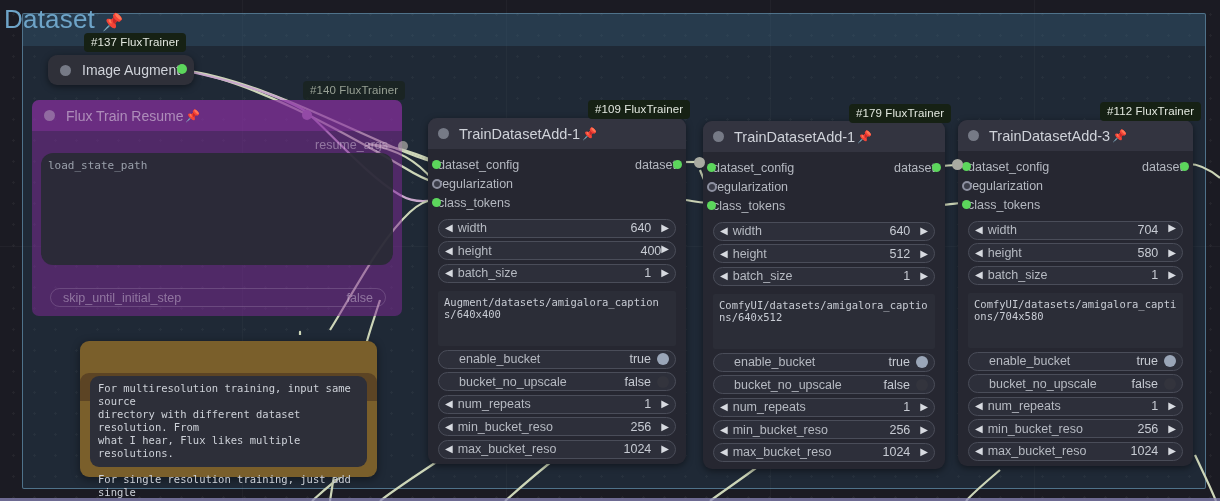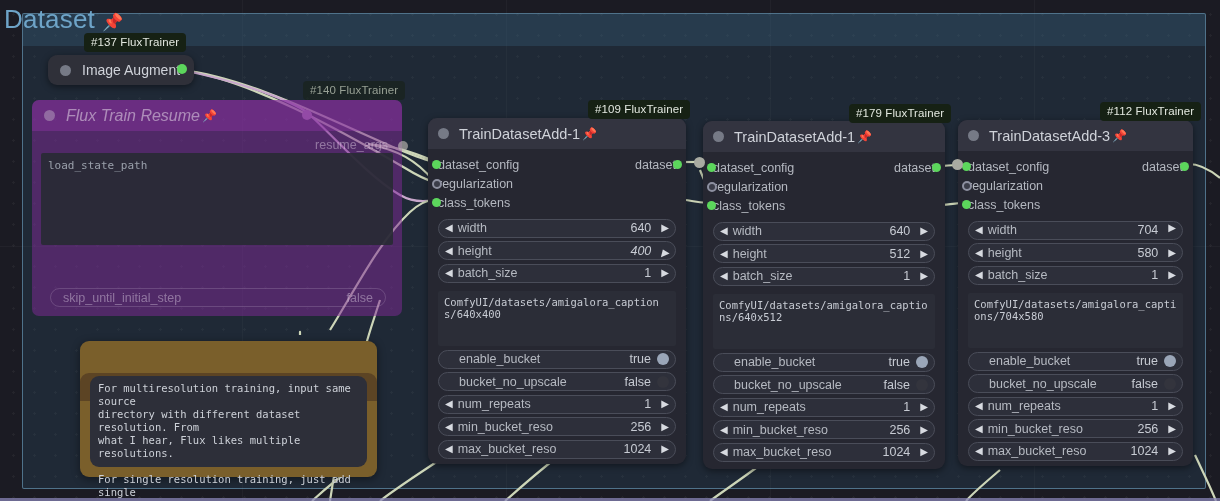--- a/index.html
+++ b/index.html
@@ -92,27 +92,27 @@
   .mini .node-dot{margin-right:11px;}
   .mini .t{font-size:14px;color:#cfd2d9;white-space:nowrap;}
 
   
   .faded{position:absolute;border-radius:7px;z-index:15;
          background:rgba(126,42,150,0.52);box-sizing:border-box;}
   .faded .fhead{height:31px;display:flex;align-items:center;padding:0 12px;
                 background:rgba(142,52,166,0.42);border-radius:7px 7px 0 0;}
   .faded .fdot{width:11px;height:11px;border-radius:50%;
                background:rgba(200,190,205,.42);margin-right:11px;}
-  .faded .ftitle{font-size:16px;color:rgba(228,216,232,.55);font-style:italic;}
+  .faded .ftitle{font-size:14px;color:rgba(228,216,232,.55);}
   .faded .fout{position:absolute;right:14px;top:38px;font-size:12.5px;
                color:rgba(226,210,230,.45);}
   .faded .fport{position:absolute;right:-6px;top:41px;width:10px;height:10px;
                 border-radius:50%;background:rgba(190,185,180,.65);}
-  .faded .ftext{position:absolute;left:9px;top:53px;width:352px;height:92px;
-                background:rgba(40,42,52,0.92);border-radius:2px;
+  .faded .ftext{position:absolute;left:9px;top:53px;width:352px;height:112px;
+                background:rgba(40,42,52,0.92);border-radius:12px;
                 padding:6px 7px;box-sizing:border-box;
                 font-family:"DejaVu Sans Mono","Liberation Mono",monospace;
                 font-size:11px;color:#9aa0ab;}
   .faded .fw{position:absolute;left:18px;bottom:9px;width:336px;height:19px;
              border-radius:10px;border:1px solid rgba(205,185,215,.22);
              display:flex;align-items:center;justify-content:space-between;
              padding:0 12px;box-sizing:border-box;font-size:12.5px;
              color:rgba(222,208,228,.45);}
 
   
@@ -262,36 +262,36 @@
         <span style="display:flex;align-items:center;gap:10px;">
           <span class="val">640</span>
           <span class="arw">▶</span>
         </span>
       </div>
       <div class="w">
         <span class="name">
             <span class="arw">◀</span>
             <span>height</span>
           </span>
-        <span style="display:flex;align-items:flex-end;gap:10px;font-style:italic;">
+        <span style="display:flex;align-items:flex-start;">
           <span class="val">400</span>
           <span class="arw">▶</span>
         </span>
       </div>
       <div class="w">
         <span class="name">
             <span class="arw">◀</span>
             <span>batch_size</span>
           </span>
         <span style="display:flex;align-items:center;gap:10px;">
           <span class="val">1</span>
           <span class="arw">▶</span>
         </span>
       </div>
-      <div class="textarea" style="height:55px;">ComfyUI/datasets/amigalora_captions/640x400</div>
+      <div class="textarea" style="height:55px;">Augment/datasets/amigalora_captions/640x400</div>
       <div class="w toggle">
         <span class="name" style="padding-left:14px;">enable_bucket</span>
         <span class="val">
             <span>true</span>
             <span class="knob on"></span>
           </span>
       </div>
       <div class="w toggle">
         <span class="name" style="padding-left:14px;">bucket_no_upscale</span>
         <span class="val">

